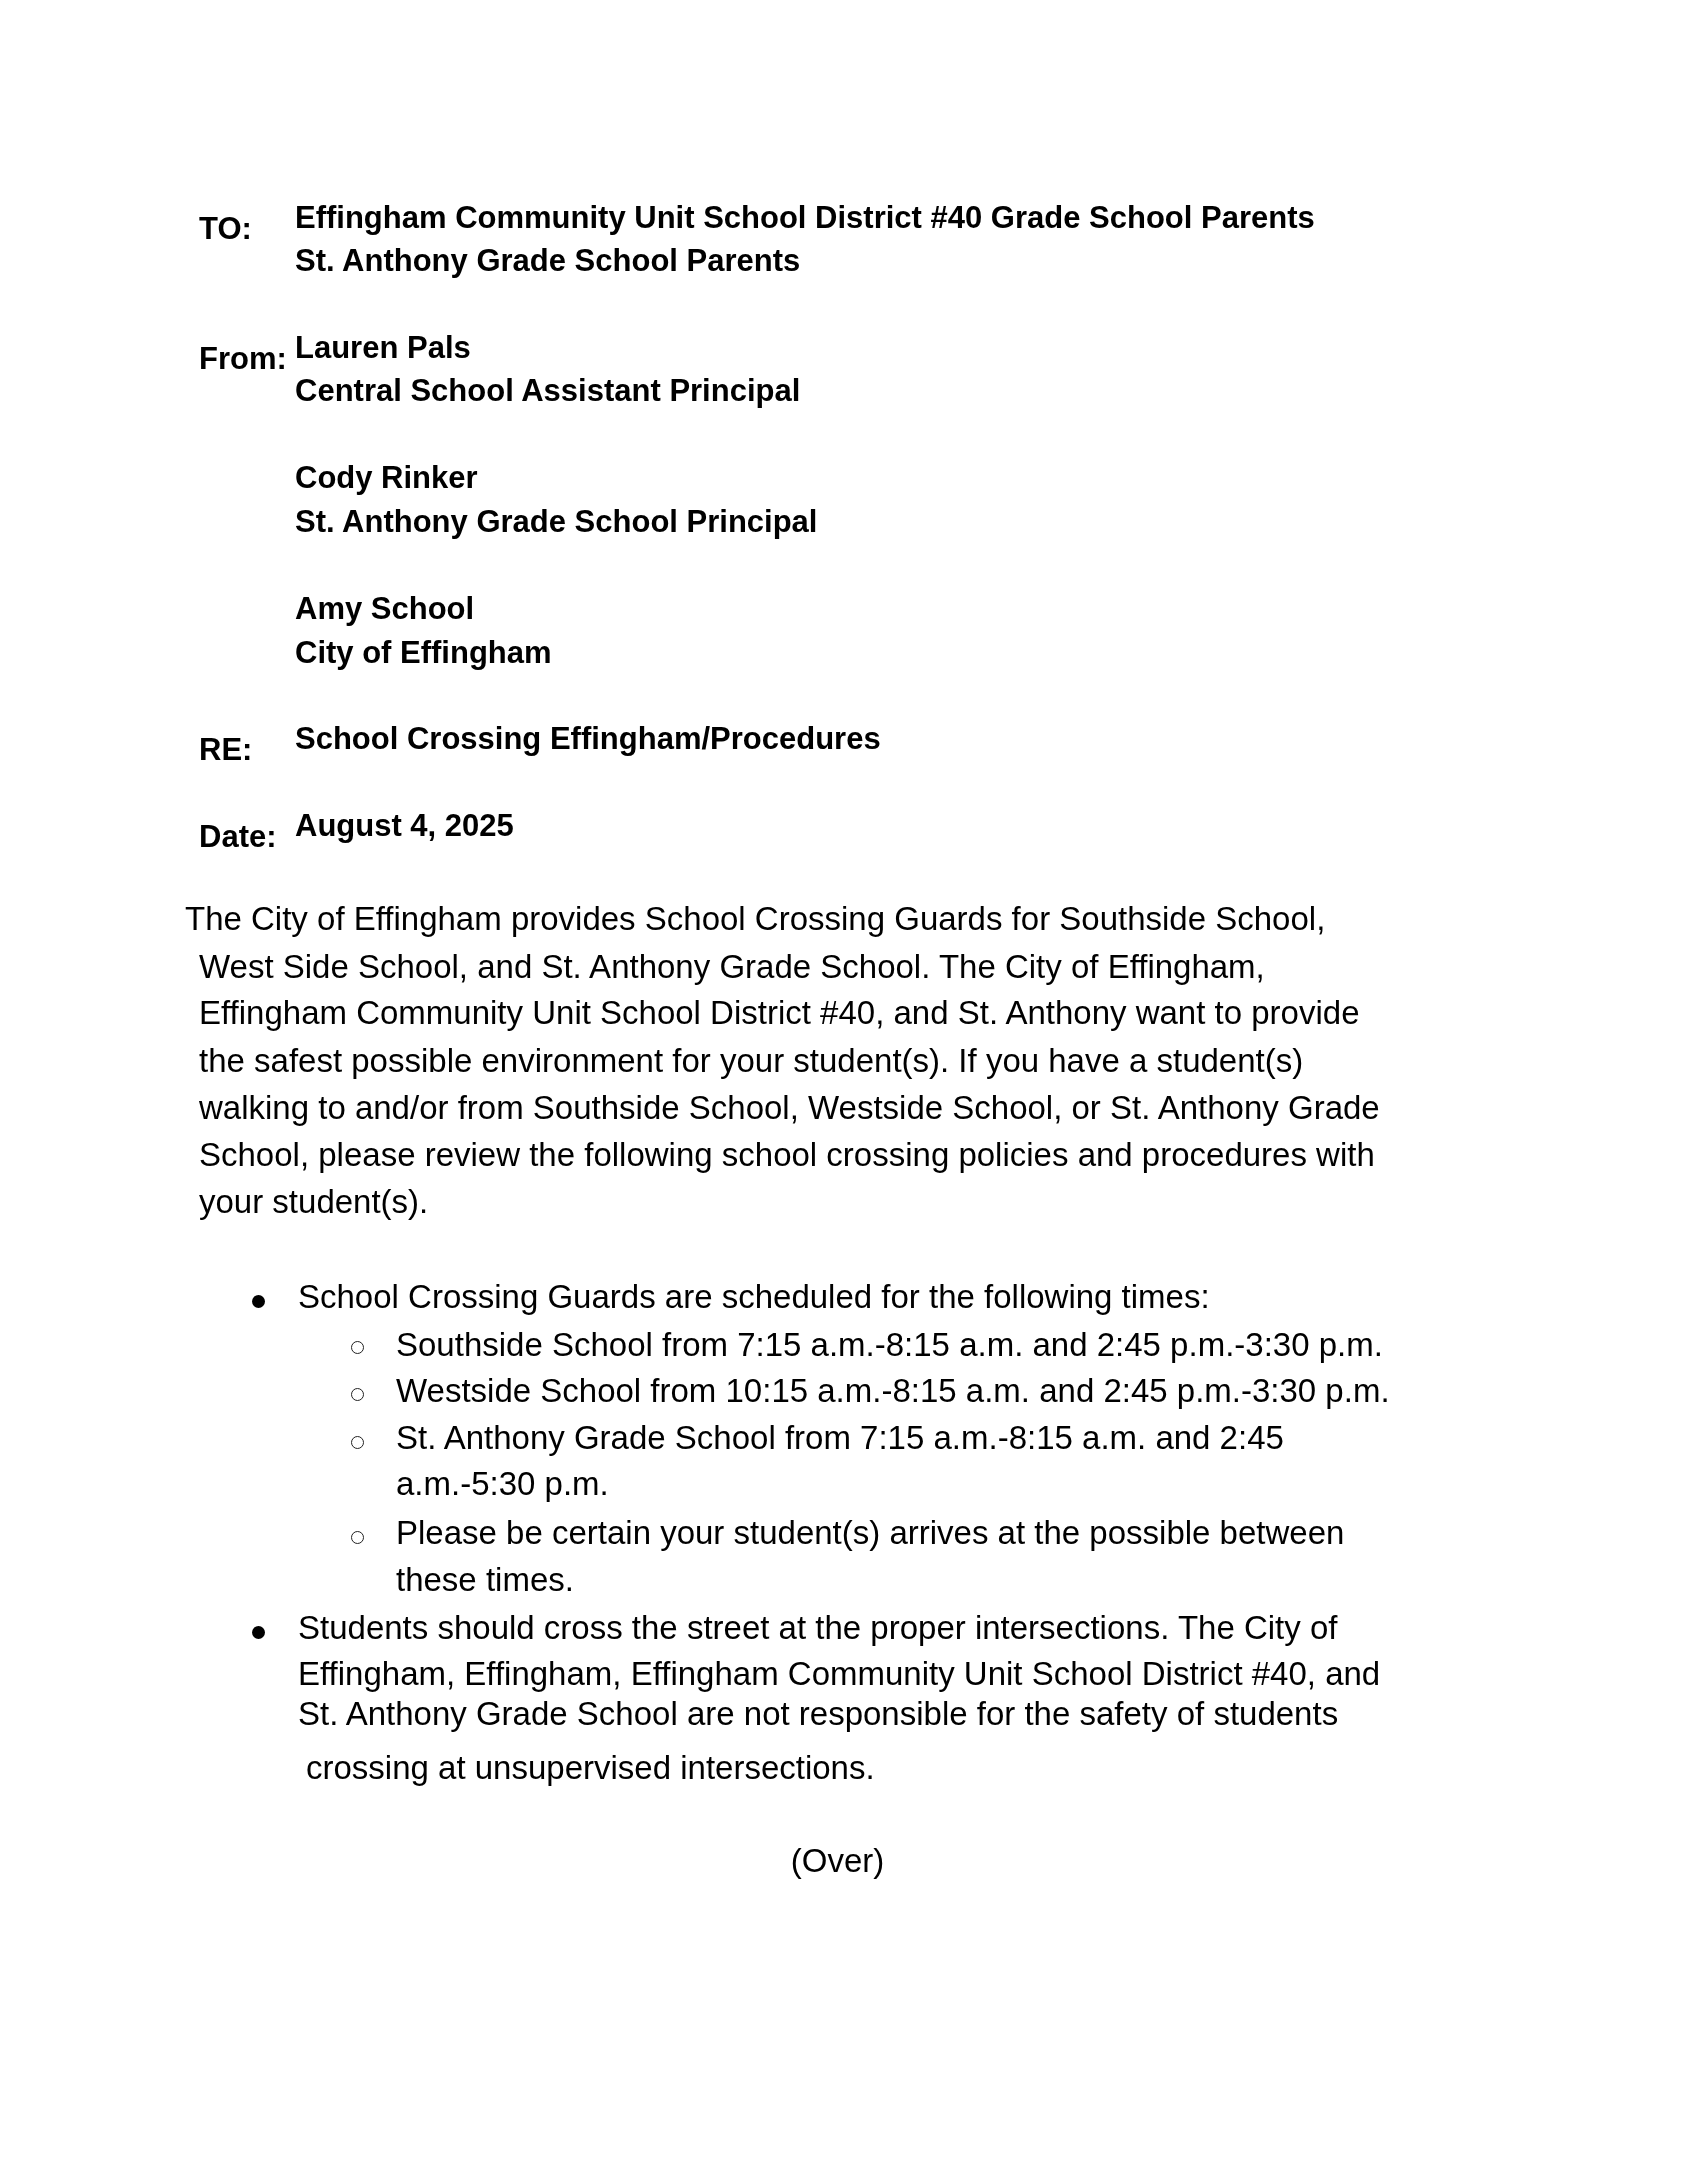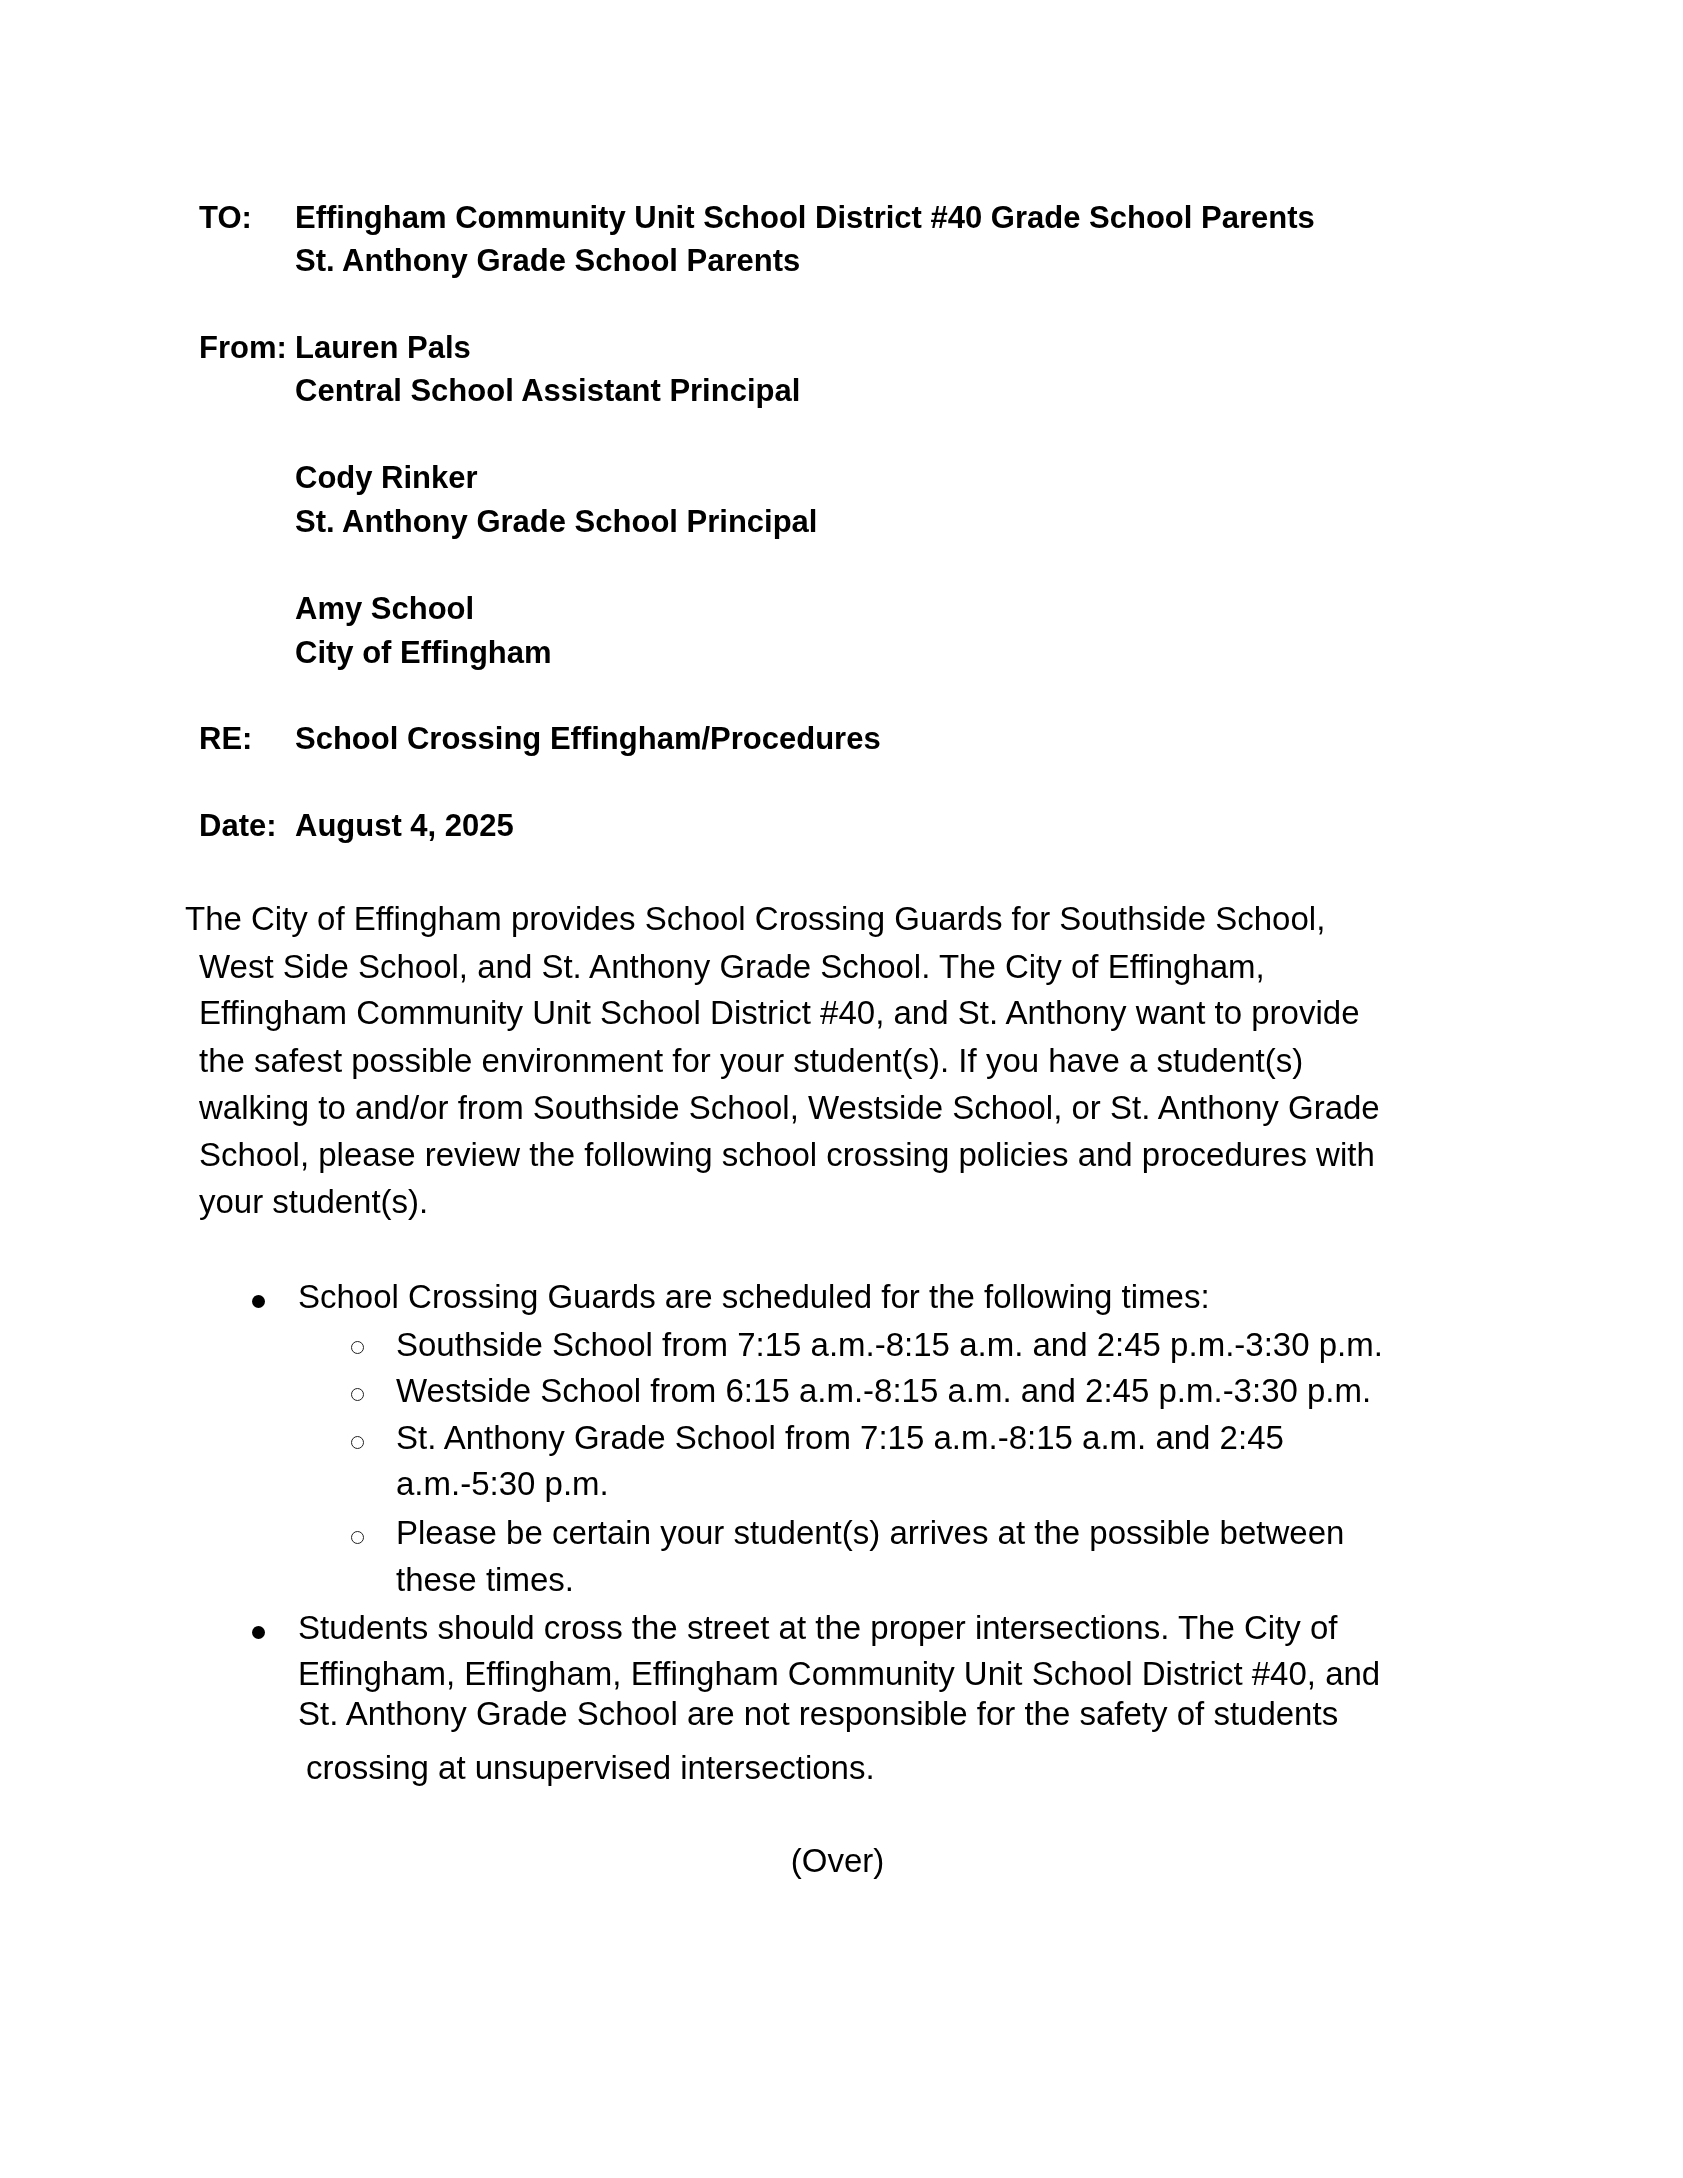--- a/index.html
+++ b/index.html
@@ -1,20 +1,20 @@
 <!DOCTYPE html>
 <html><head>
 <meta charset="utf-8">
 <style>
   html, body { margin: 0; padding: 0; background: #ffffff; }
   body { width: 1683px; height: 2178px; position: relative; overflow: hidden;
          font-family: "Liberation Sans", sans-serif; color: #000000; }
   .line { position: absolute; white-space: nowrap; height: 44px; line-height: 44px; }
   .hdr { font-weight: bold; font-size: 31px; }
-  .lbl { left: 199px; }
+  .lbl { left: 199px; margin-top: 11px; }
   .val { left: 295px; }
   .body { font-size: 33px; height: 48px; line-height: 48px; }
   .bullet { position: absolute; width: 13px; height: 13px; border-radius: 50%; background: #000; }
   .hollow { position: absolute; width: 11px; height: 11px; border-radius: 50%; border: 1.3px solid #222; background: #fff; }
 </style>
 </head>
 <body>
 
 <div>
   <div class="line hdr lbl" style="top:196px">TO:</div>
@@ -53,21 +53,21 @@
   <div>
     <span class="bullet" style="left:252px; top:1295px"></span>
     <div class="line body" style="left:298px; top:1273px">School Crossing Guards are scheduled for the following times:</div>
 
     <div>
       <span class="hollow" style="left:351px; top:1341px"></span>
       <div class="line body" style="left:396px; top:1321px">Southside School from 7:15 a.m.-8:15 a.m. and 2:45 p.m.-3:30 p.m.</div>
     </div>
     <div>
       <span class="hollow" style="left:351px; top:1388px"></span>
-      <div class="line body" style="left:396px; top:1367px">Westside School from 6:15 a.m.-8:15 a.m. and 2:45 p.m.-3:30 p.m.</div>
+      <div class="line body" style="left:396px; top:1367px">Westside School from 10:15 a.m.-8:15 a.m. and 2:45 p.m.-3:30 p.m.</div>
     </div>
     <div>
       <span class="hollow" style="left:351px; top:1436px"></span>
       <div class="line body" style="left:396px; top:1414px">St. Anthony Grade School from 7:15 a.m.-8:15 a.m. and 2:45</div>
       <div class="line body" style="left:396px; top:1460px">a.m.-5:30 p.m.</div>
     </div>
     <div>
       <span class="hollow" style="left:351px; top:1531px"></span>
       <div class="line body" style="left:396px; top:1509px">Please be certain your student(s) arrives at the possible between</div>
       <div class="line body" style="left:396px; top:1556px">these times.</div>

